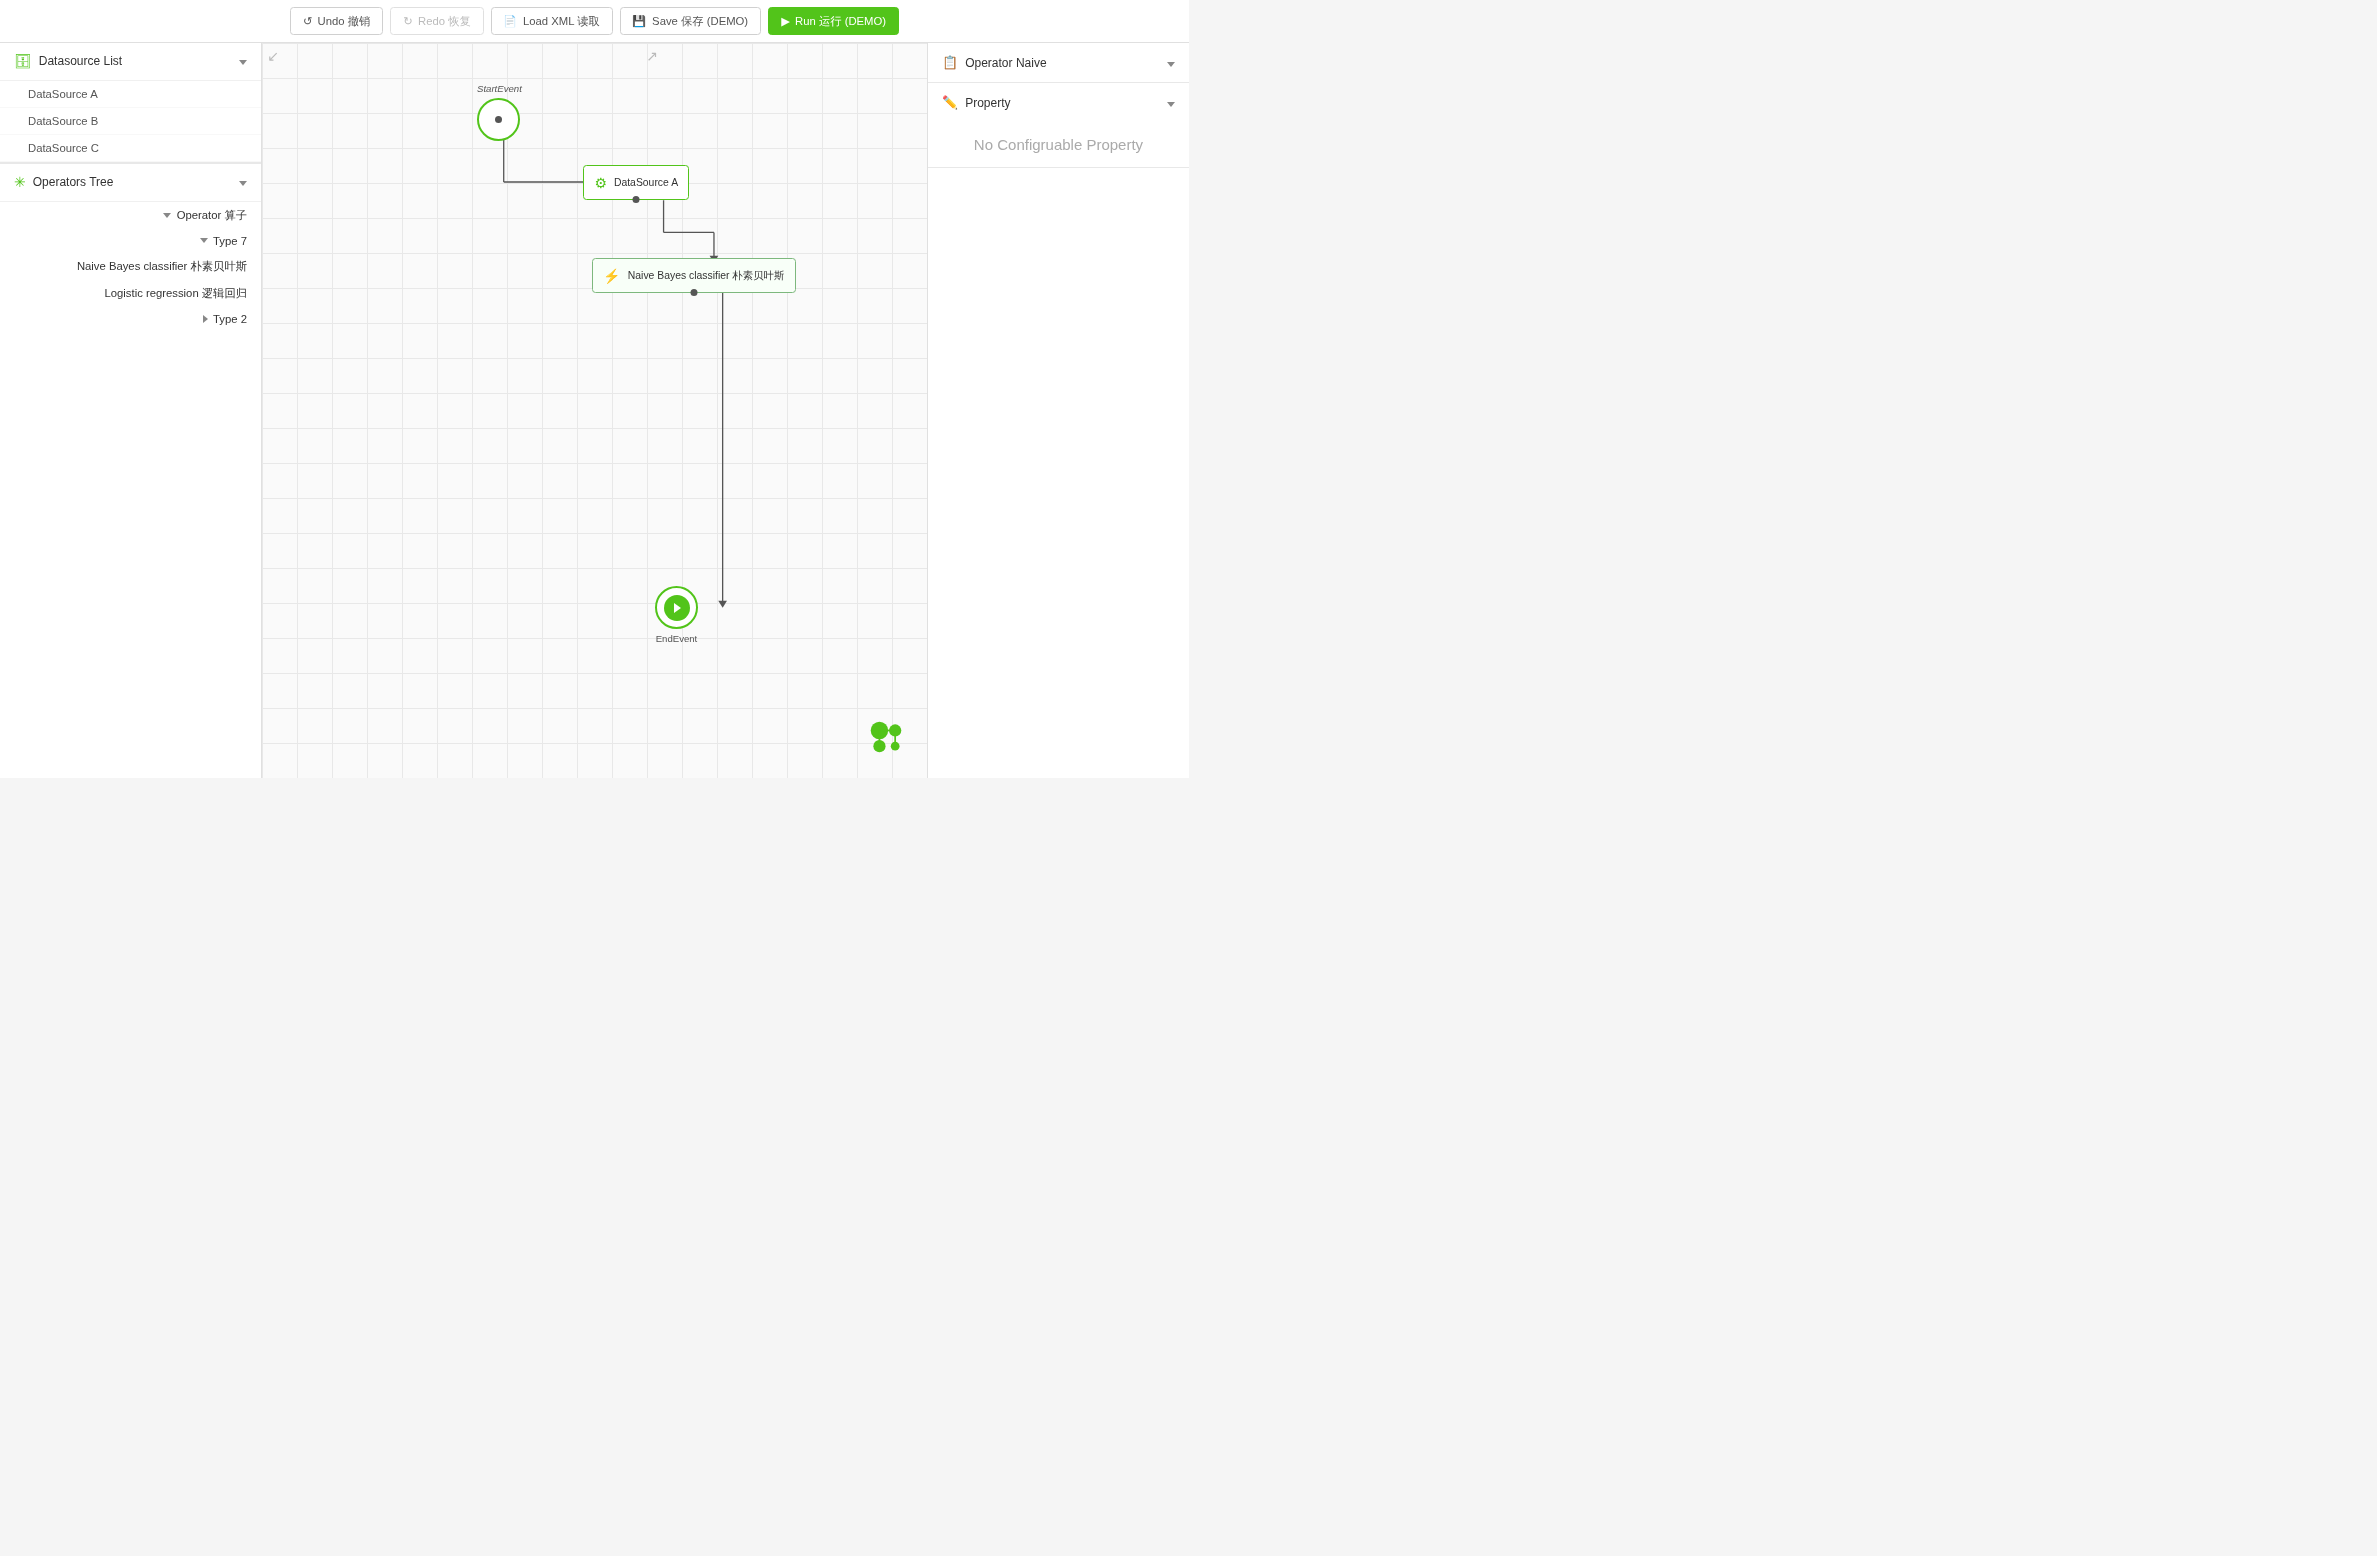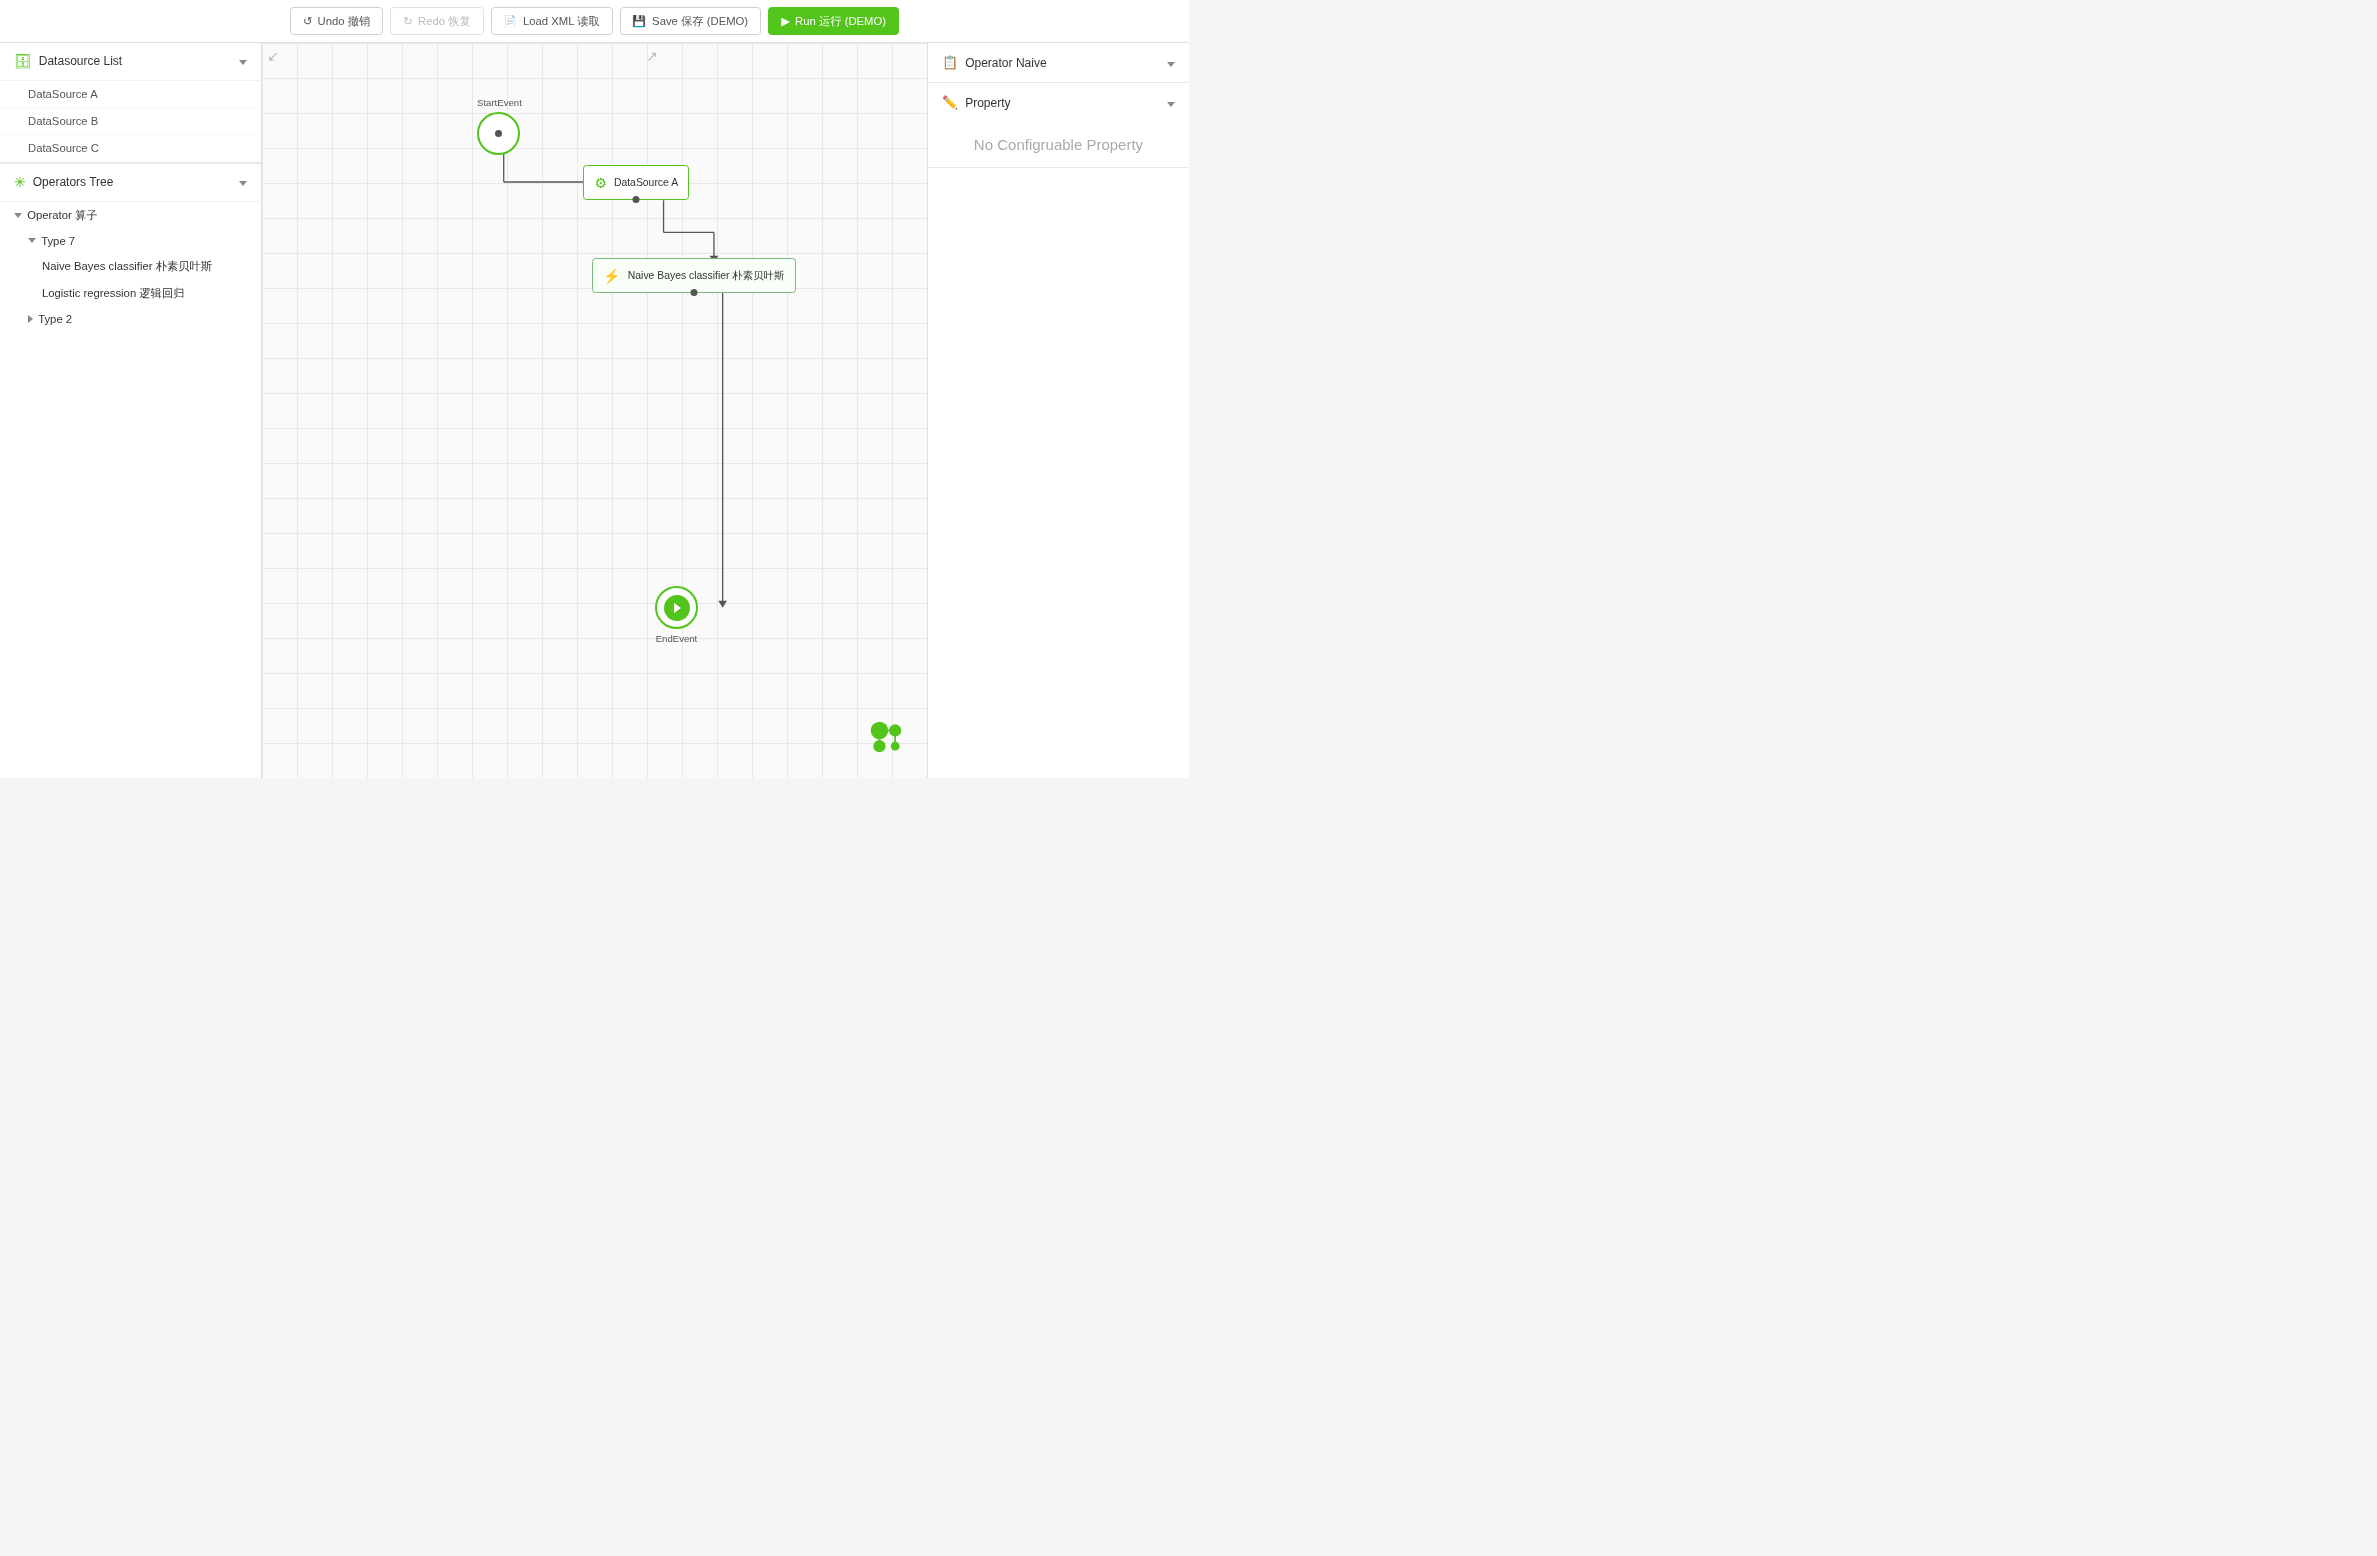--- a/index.html
+++ b/index.html
@@ -92,20 +92,21 @@
     }
 
     .tree-node {
       display: flex;
       align-items: center;
       gap: 5.2px;
       padding: 6px 14px;
       font-size: 11.3px;
       color: #333;
       cursor: pointer;
+      justify-content: flex-end;
     }
     .tree-node.indent1 { padding-left: 28px; }
     .tree-node.indent2 { padding-left: 42px; }
 
     .chevron-down { display: inline-block; width: 0; height: 0;
       border-left: 4.3px solid transparent;
       border-right: 4.3px solid transparent;
       border-top: 5.2px solid #888;
     }
     .chevron-right { display: inline-block; width: 0; height: 0;
@@ -268,21 +269,21 @@
 
       <line x1="462" y1="181" x2="462" y2="218" stroke="#555" stroke-width="1.5"></line>
       <line x1="462" y1="218" x2="520" y2="218" stroke="#555" stroke-width="1.5"></line>
       <line x1="520" y1="218" x2="520" y2="248" stroke="#555" stroke-width="1.5"></line>
       <polygon points="515,245 520,253 525,245" fill="#555"></polygon>
 
       <line x1="530" y1="285" x2="530" y2="645" stroke="#555" stroke-width="1.5"></line>
       <polygon points="525,642 530,650 535,642" fill="#555"></polygon>
     </svg>
 
-    <div style="position:absolute; top:54px; left:215px;">
+    <div style="position:absolute; top:40px; left:215px;font-style:italic;">
       <div style="font-size:9.6px;color:#555;text-align:center;margin-bottom:3.5px;">StartEvent</div>
       <div style="width:43px;height:43px;border-radius:50%;border:2.2px solid #52c41a;background:#fff;display:flex;align-items:center;justify-content:center;">
         <div style="width:7px;height:7px;border-radius:50%;background:#555;"></div>
       </div>
     </div>
 
     <div style="position:absolute;top:122px;left:321px;border:1.3px solid #52c41a;border-radius:3.5px;background:#fff;display:flex;align-items:center;gap:7px;padding:0 10.4px;height:35px;cursor:pointer;">
       <span style="color:#52c41a;font-size:14px;">⚙</span>
       <span style="font-size:10.4px;color:#333;">DataSource A</span>
 

